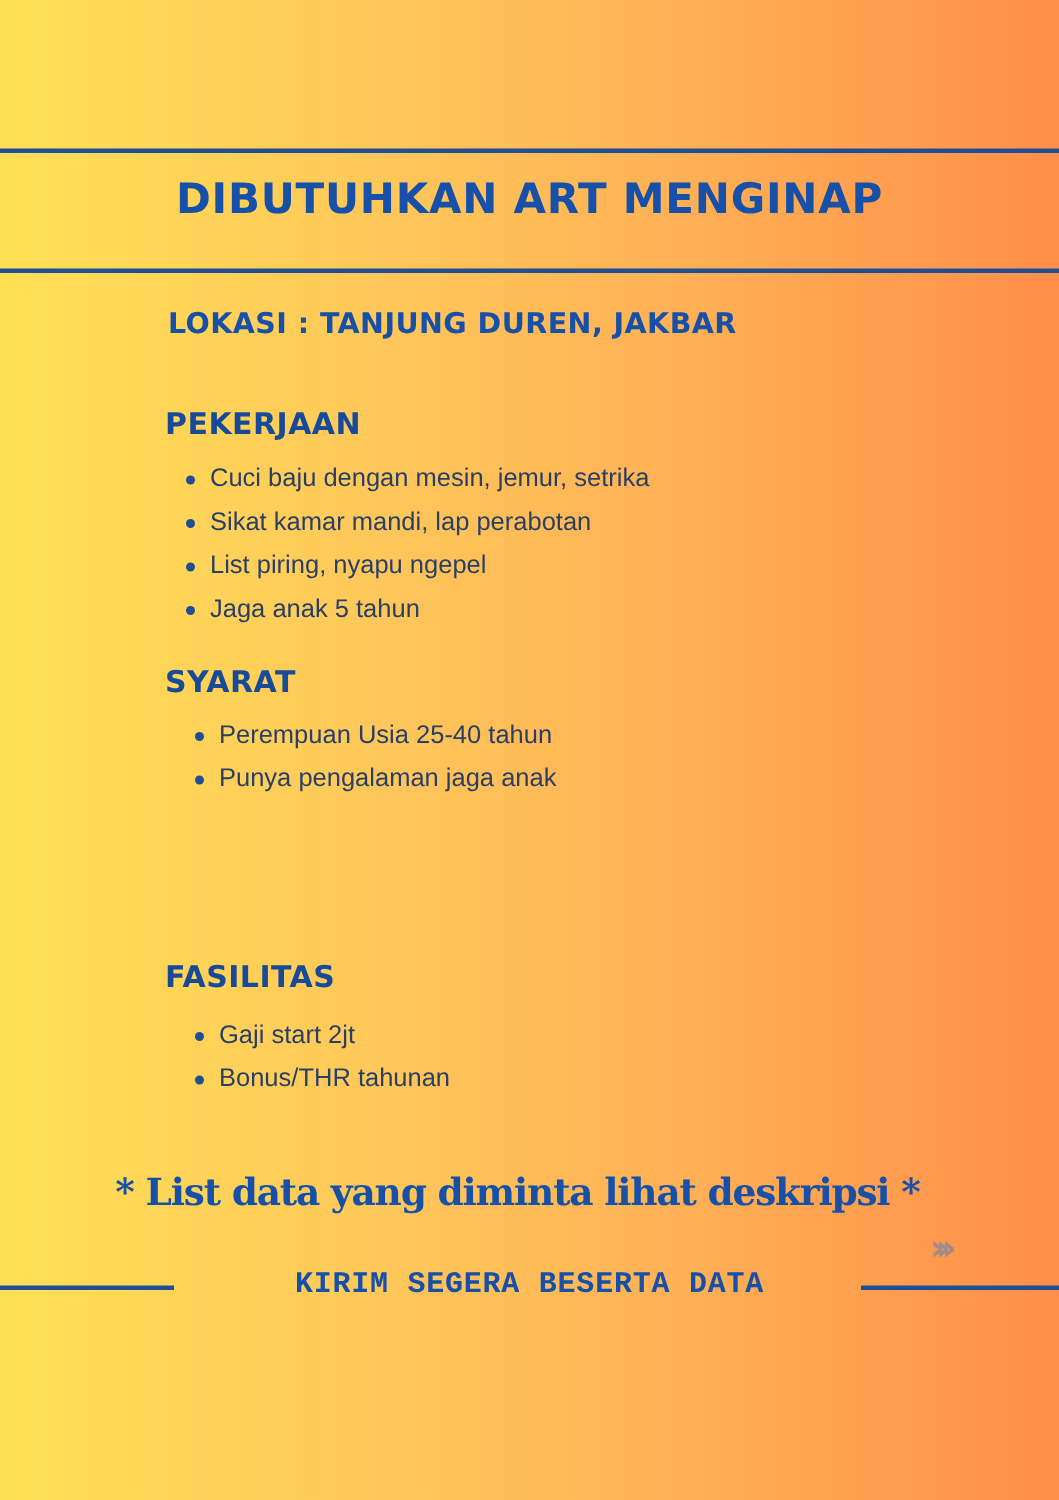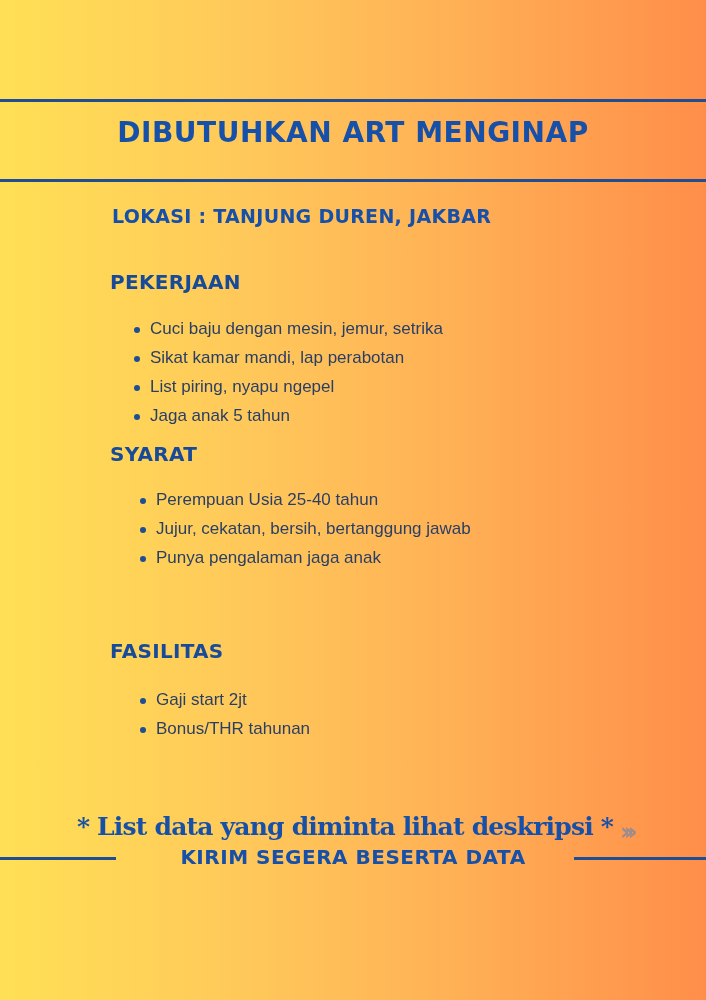--- a/index.html
+++ b/index.html
@@ -15,37 +15,37 @@
       color: #1650a8; letter-spacing: 0.5px;
     }
     .location {
       position: absolute; left: 112px; top: 205px;
       font-weight: bold; font-size: 19px; color: #1650a8; letter-spacing: 0.3px;
     }
     .section-title {
       position: absolute; left: 110px; font-weight: bold; font-size: 20px;
       color: #174b9a; letter-spacing: 0.3px;
     }
-    ul.items { position: absolute; margin: 10px; padding: 0; list-style: none; }
+    ul.items { position: absolute; margin: 0; padding: 0; list-style: none; }
     ul.items li {
       font-family: "Liberation Sans", sans-serif; font-size: 17px; color: #2a3f66;
       height: 29px; line-height: 29px; position: relative; padding-left: 16px;
     }
     ul.items li::before {
       content: ""; position: absolute; left: 0; top: 13px; width: 6px; height: 6px;
       border-radius: 50%; background: #1f4e93;
     }
     .note {
       position: absolute; left: 0; width: 690px; top: 780px; text-align: center;
       font-family: "DejaVu Serif", serif; font-weight: bold; font-size: 25px;
-      color: #1650a8; letter-spacing: -0.8px; margin-top: 32px;
+      color: #1650a8; letter-spacing: -0.8px;
     }
     .cta {
       position: absolute; left: 0; width: 706px; top: 845px; text-align: center;
-      font-weight: bold; font-size: 20px; color: #1650a8; letter-spacing: 0.5px;
+      font-weight: bold; font-size: 20px; color: #1650a8; letter-spacing: 0.5px; font-family: Liberation Mono, monospace;
     }
     .chev {
       position: absolute; left: 620px; top: 818px; font-size: 24px; font-weight: bold;
       color: #8a8a9a; opacity: 0.85; letter-spacing: -6px;
     }
   </style>
 </head>
 <body>
 
 <div class="hline" style="left:0;width:706px;top:99px;"></div>
@@ -58,21 +58,20 @@
 <ul class="items" style="left:124px;top:304px;">
   <li>Cuci baju dengan mesin, jemur, setrika</li>
   <li>Sikat kamar mandi, lap perabotan</li>
   <li>List piring, nyapu ngepel</li>
   <li>Jaga anak 5 tahun</li>
 </ul>
 
 <div class="section-title" style="top:442px;">SYARAT</div>
 <ul class="items" style="left:130px;top:475px;">
   <li>Perempuan Usia 25-40 tahun</li>
-  <li>Jujur, cekatan, bersih, bertanggung jawab</li>
   <li>Punya pengalaman jaga anak</li>
 </ul>
 
 <div class="section-title" style="top:639px;">FASILITAS</div>
 <ul class="items" style="left:130px;top:675px;">
   <li>Gaji start 2jt</li>
   <li>Bonus/THR tahunan</li>
 </ul>
 
 <div class="note">* List data yang diminta lihat deskripsi *</div>

